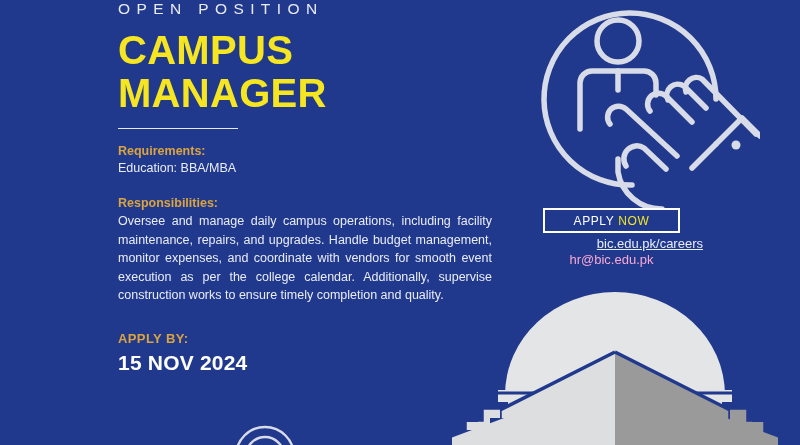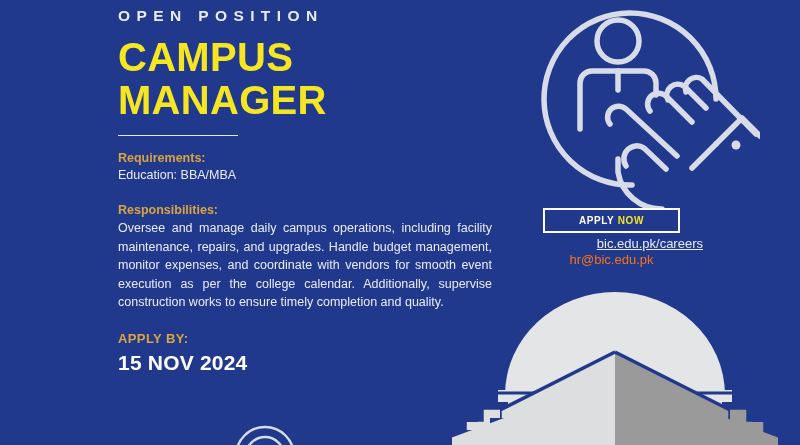--- a/index.html
+++ b/index.html
@@ -46,24 +46,23 @@
   .col-left {
     position: absolute;
     left: 118px;
     top: 0;
     width: 392px;
     height: 445px;
   }
 
   .eyebrow {
     margin: 0;
-    padding-top: 7px;
     color: #E8EBF4;
     font-size: 15.5px;
-    font-weight: 700;
+    font-weight: 400;
     letter-spacing: 6.4px;
     line-height: 1.2;
   }
 
   .job-title {
     margin: 0;
     padding-top: 10px;
     color: #F5E621;
     font-size: 40px;
     font-weight: bold;
@@ -150,22 +149,22 @@
     height: 25px;
     box-sizing: border-box;
     border: 2px solid #FFFFFF;
     display: flex;
     align-items: center;
     justify-content: center;
     background: transparent;
     cursor: pointer;
   }
   #apply-now-button .txt {
-    font-size: 10px;
-    font-weight: bold;
+    font-size: 12px;
+    font-weight: normal;
     letter-spacing: 0.6px;
     line-height: 1;
     white-space: nowrap;
   }
   .apply-white { color: #FFFFFF; }
   .apply-yellow { color: #F5E621; }
 
   #careers-link {
     position: absolute;
     left: 0;
@@ -177,21 +176,21 @@
     text-decoration: underline;
     line-height: 1.2;
     cursor: pointer;
   }
   #hr-email {
     position: absolute;
     left: 0;
     top: 252px;
     width: 183px;
     text-align: center;
-    color: #f97316;
+    color: #f9a8d4;
     font-size: 13px;
     line-height: 1.2;
   }
 </style>
 </head>
 <body>
 
 <div id="poster">
 
   <svg class="art" id="building-art" viewBox="0 0 370 155">

